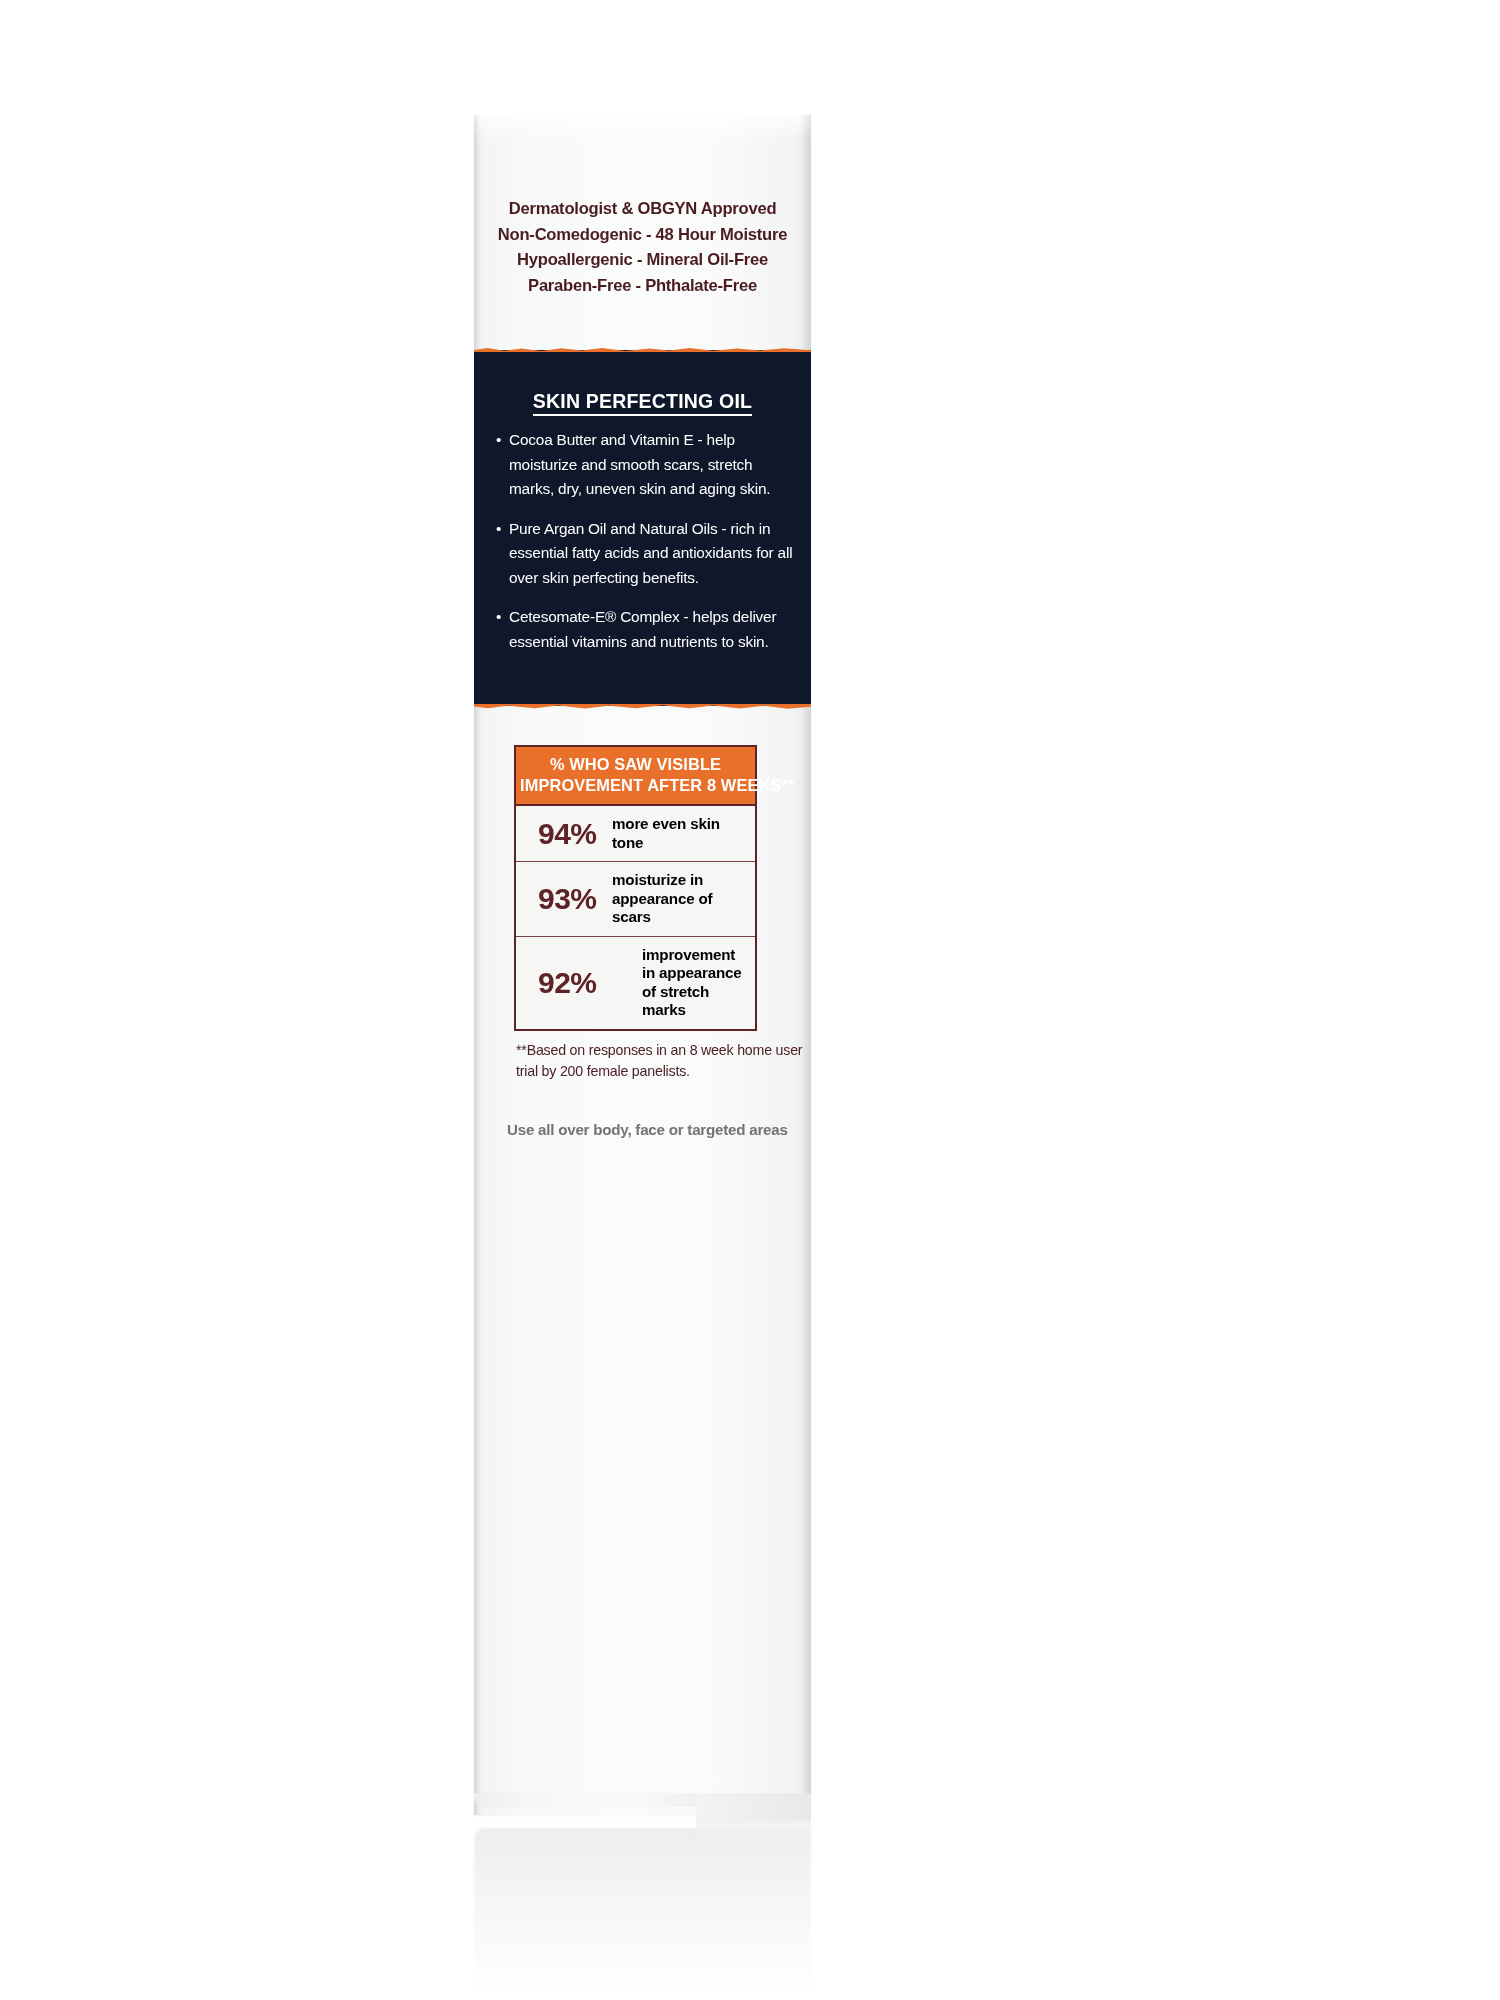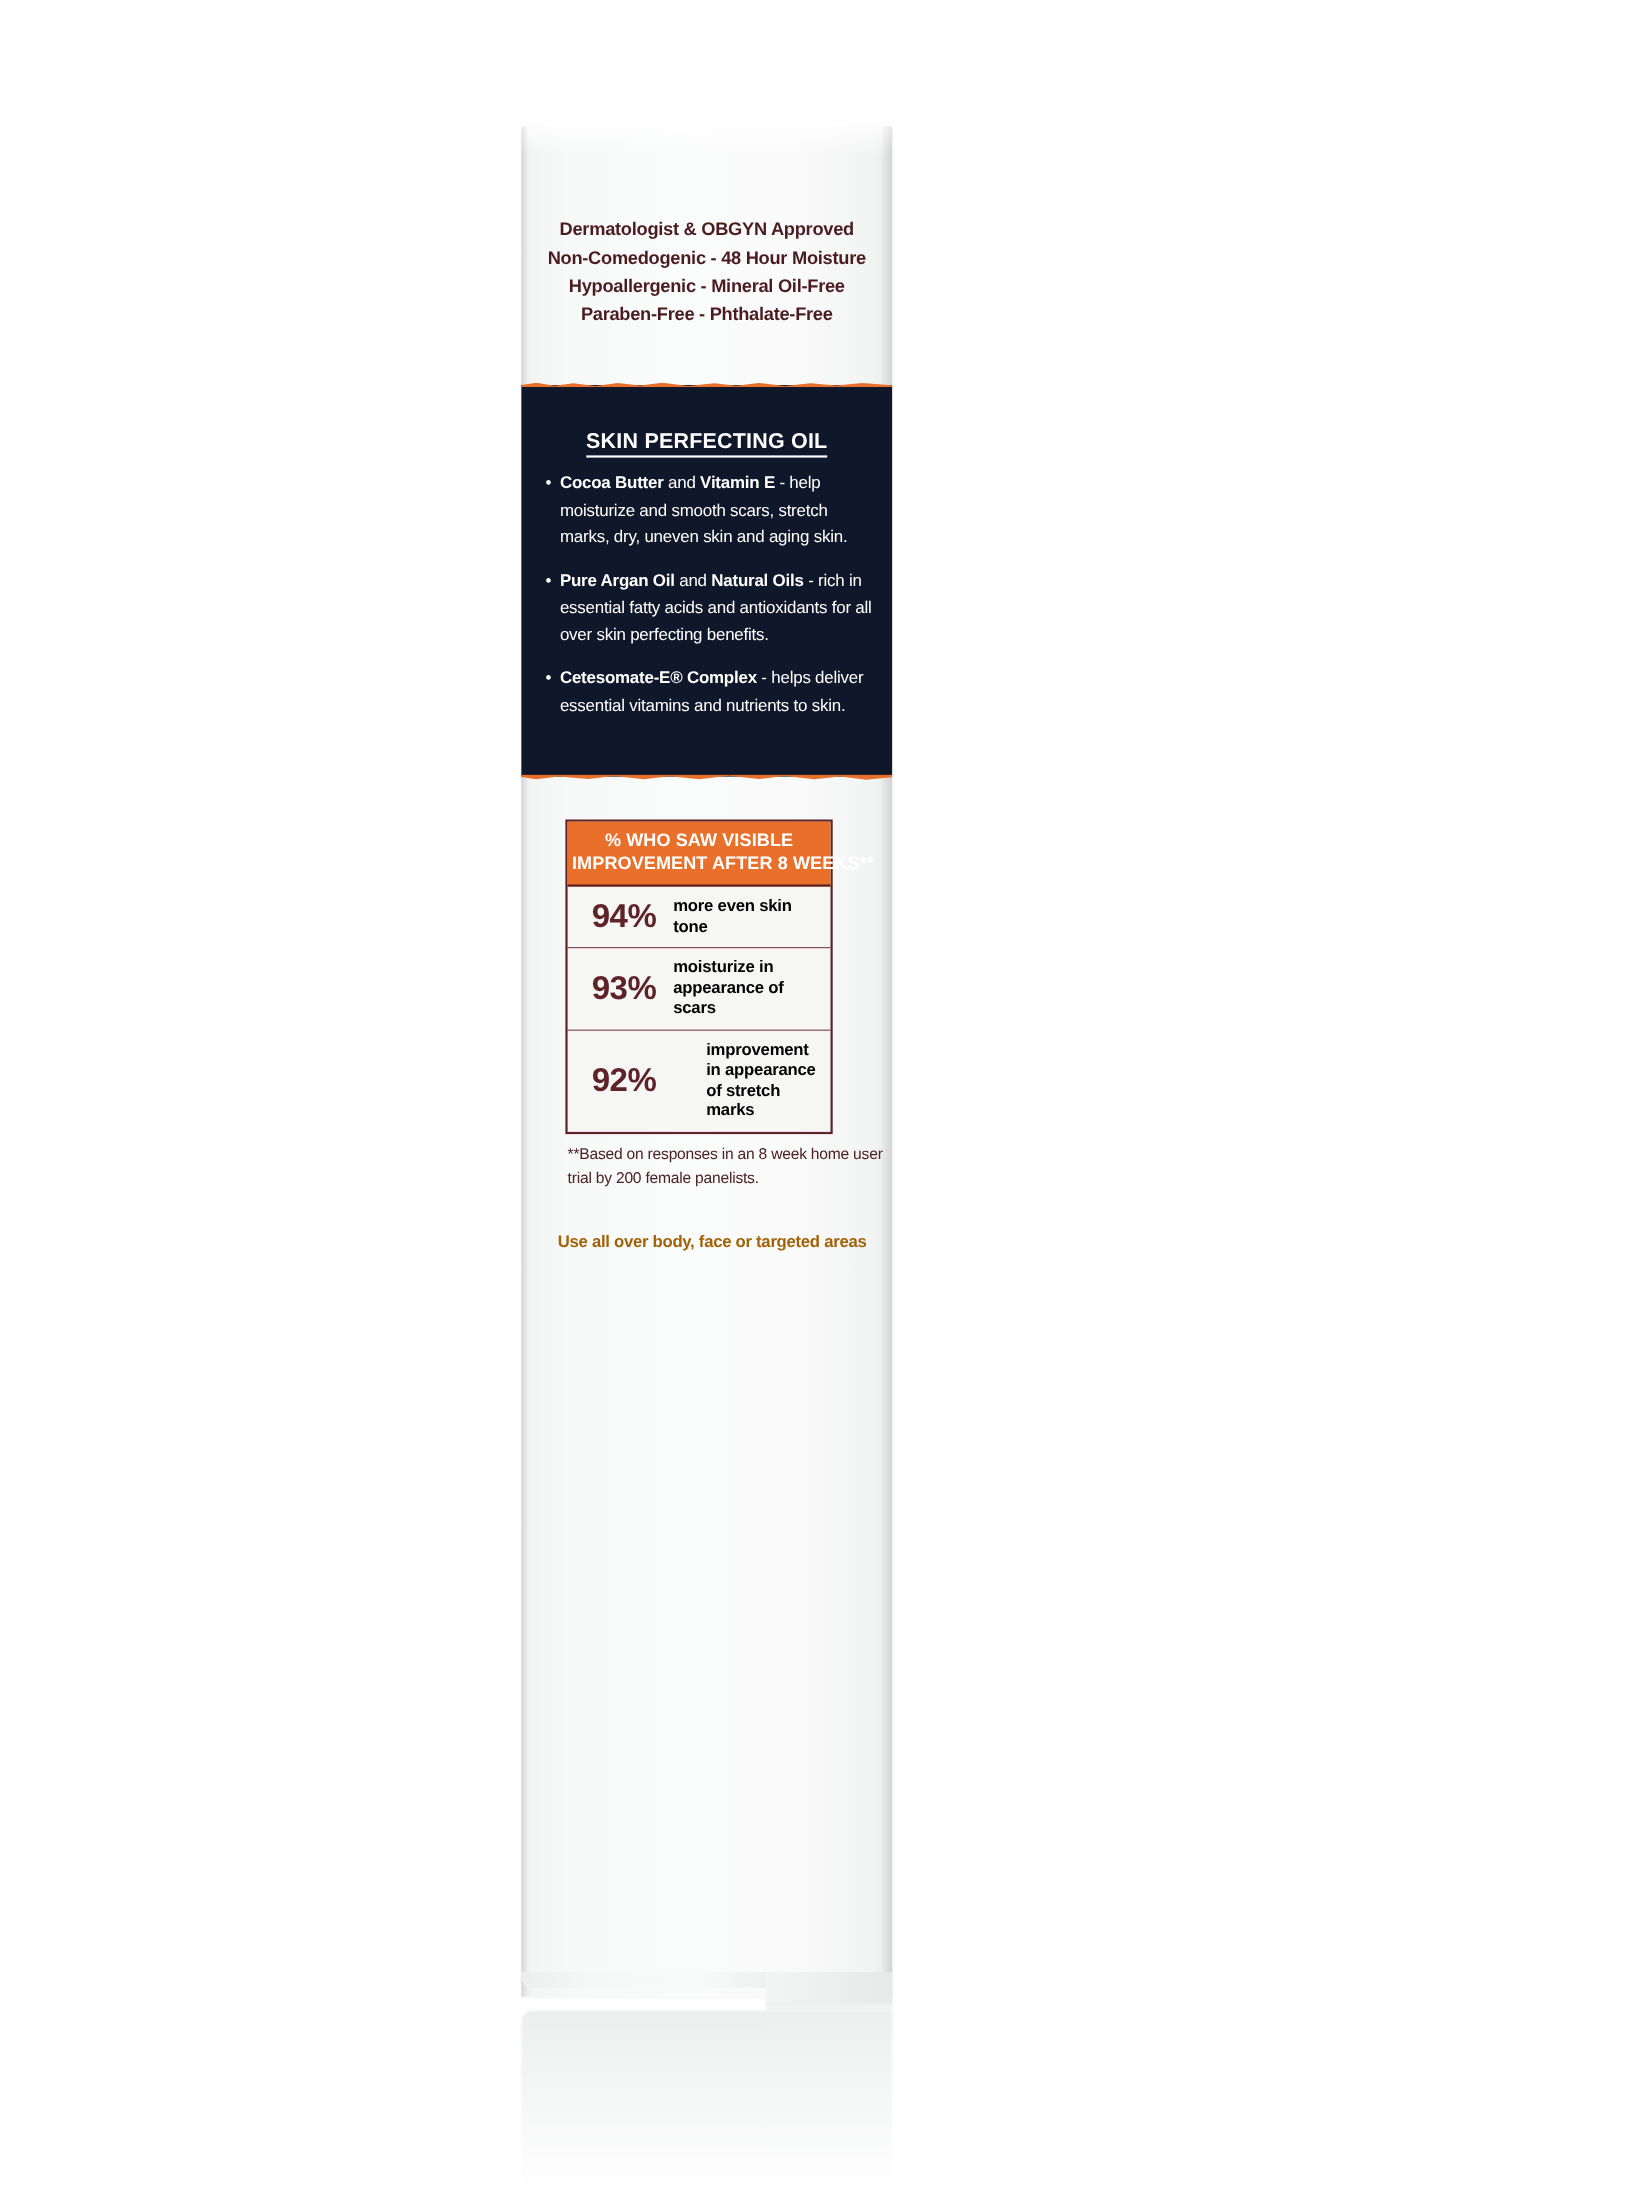--- a/index.html
+++ b/index.html
@@ -173,21 +173,21 @@
     padding-left: 13px;
     color: #ffffff;
     letter-spacing: -0.2px;
   }
   .bullet .dot {
     position: absolute;
     left: 0; top: 0;
     font-size: 15.4px;
     line-height: 24.5px;
   }
-  .bullet b { font-weight: bold; text-align: center; }
+  .bullet b { font-weight: normal; text-align: center; }
 
   
   .stats-table {
     position: absolute;
     left: 514px;
     top: 745px;
     width: 243px;
     border: 2.4px solid #5e2327;
     background: #f6f6f5;
   }
@@ -239,21 +239,21 @@
     line-height: 20.5px;
     letter-spacing: -0.2px;
   }
 
   
   .use-line {
     position: absolute;
     left: 507px;
     top: 1120px;
     width: 300px;
-    color: #a16207;
+    color: #737373;
     font-weight: bold;
     font-size: 15.2px;
     line-height: 20px;
     letter-spacing: -0.25px;
   }
   .directions {
     position: absolute;
     left: 507px;
     top: 1172px;
     width: 298px;

